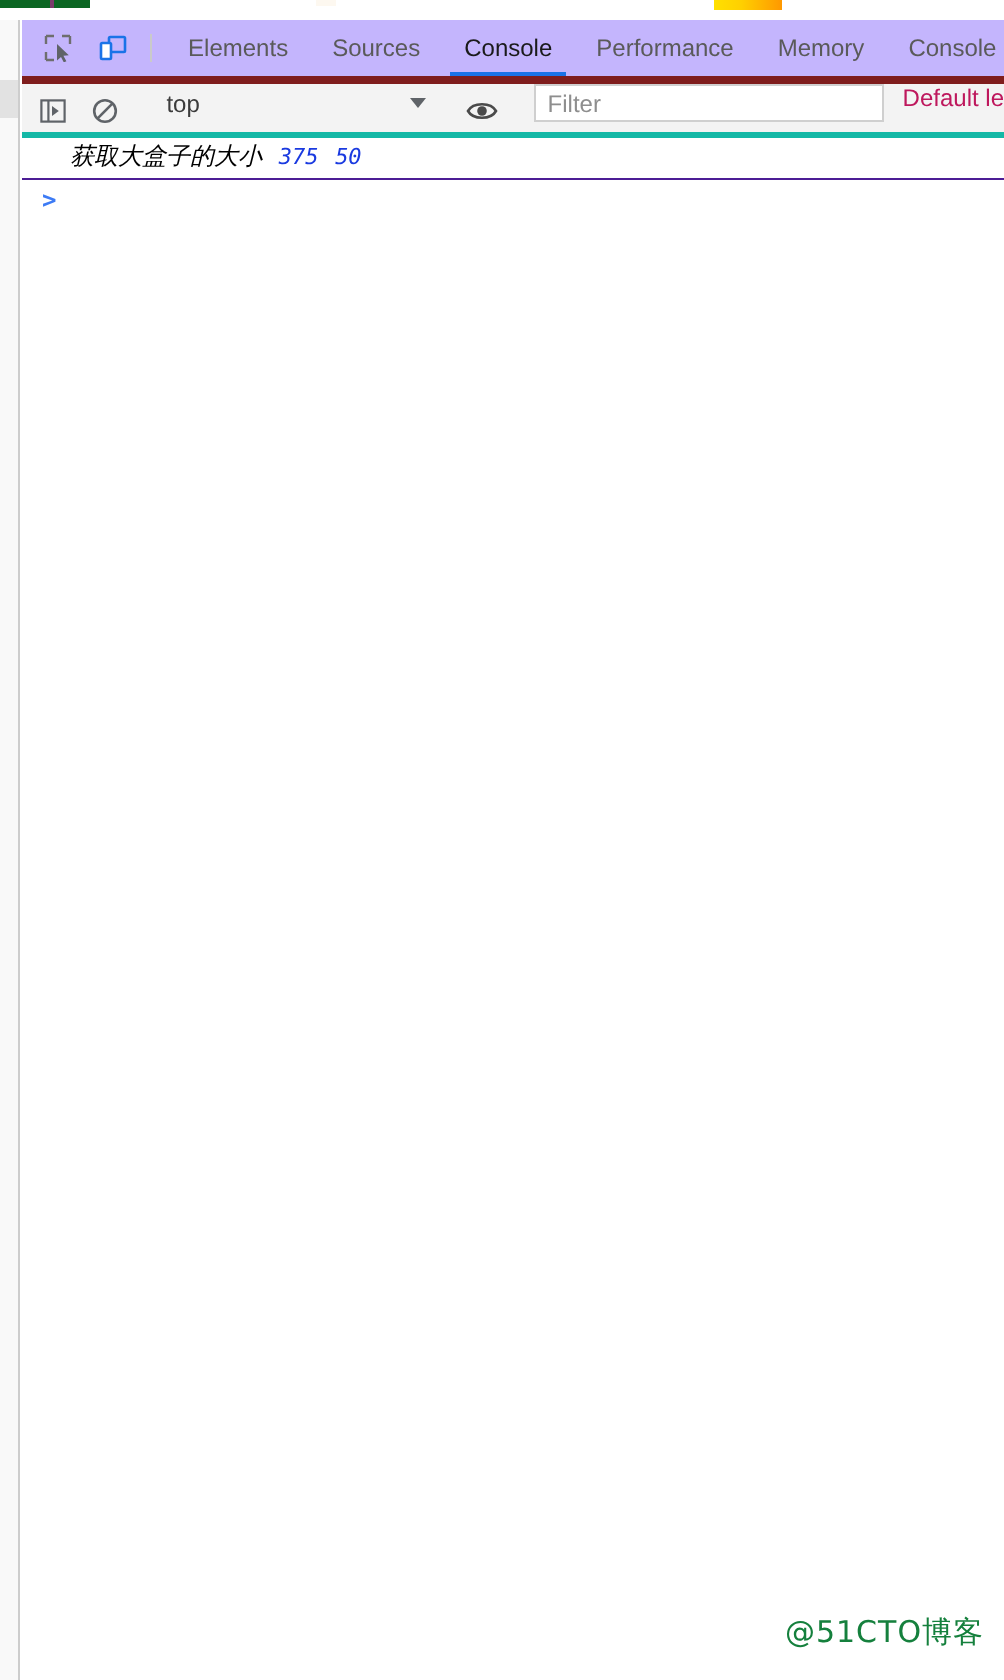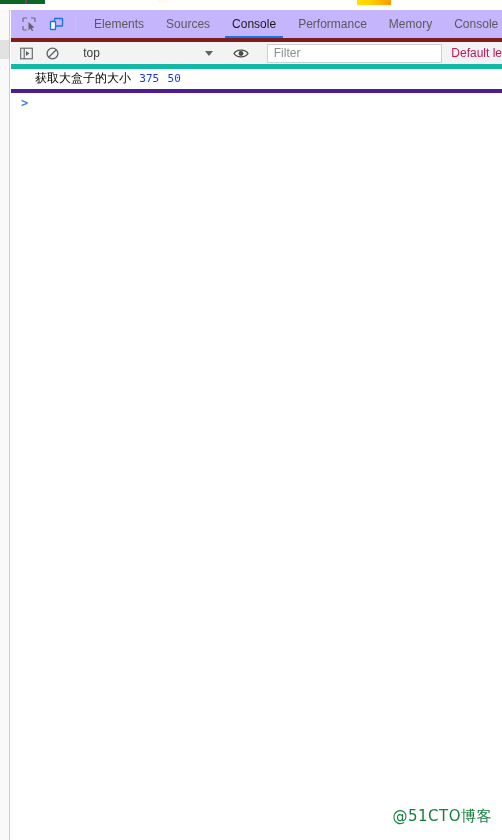--- a/index.html
+++ b/index.html
@@ -131,23 +131,23 @@
     height: 2px;
     background: #1a73e8;
   }
 
   
   .consolebar {
     position: relative;
     height: 27px;
     min-height: 27px;
     background: #f3f3f3;
-    border-bottom: 5px solid #14b8a6;
-    display: flex;
-    align-items: center;
+    border-bottom: 3px solid #14b8a6;
+    display: flex;
+    align-items: flex-start;
   }
   .cb-btn {
     width: 26px;
     height: 27px;
     display: flex;
     align-items: center;
     justify-content: center;
     cursor: pointer;
   }
   .cb-btn:first-child { margin-left: 3px; }
@@ -195,24 +195,25 @@
   
   .console-body {
     flex: 1;
     background: #ffffff;
     overflow: hidden;
   }
   .console-row {
     position: relative;
     min-height: 19px;
     padding: 1px 0 2px 24px;
-    border-bottom: 4px solid #4c1d95;
+    border-bottom: 1px solid #4c1d95;
     font-size: 12px;
     line-height: 16px;
     color: #111111;
+    font-style: italic;
   }
   .msg-text {
     font-family: "DejaVu Sans", sans-serif;
     font-size: 12px;
     color: #000000;
   }
   .msg-num {
     font-family: "DejaVu Sans Mono", monospace;
     font-size: 11px;
     color: #1a3ae0;

